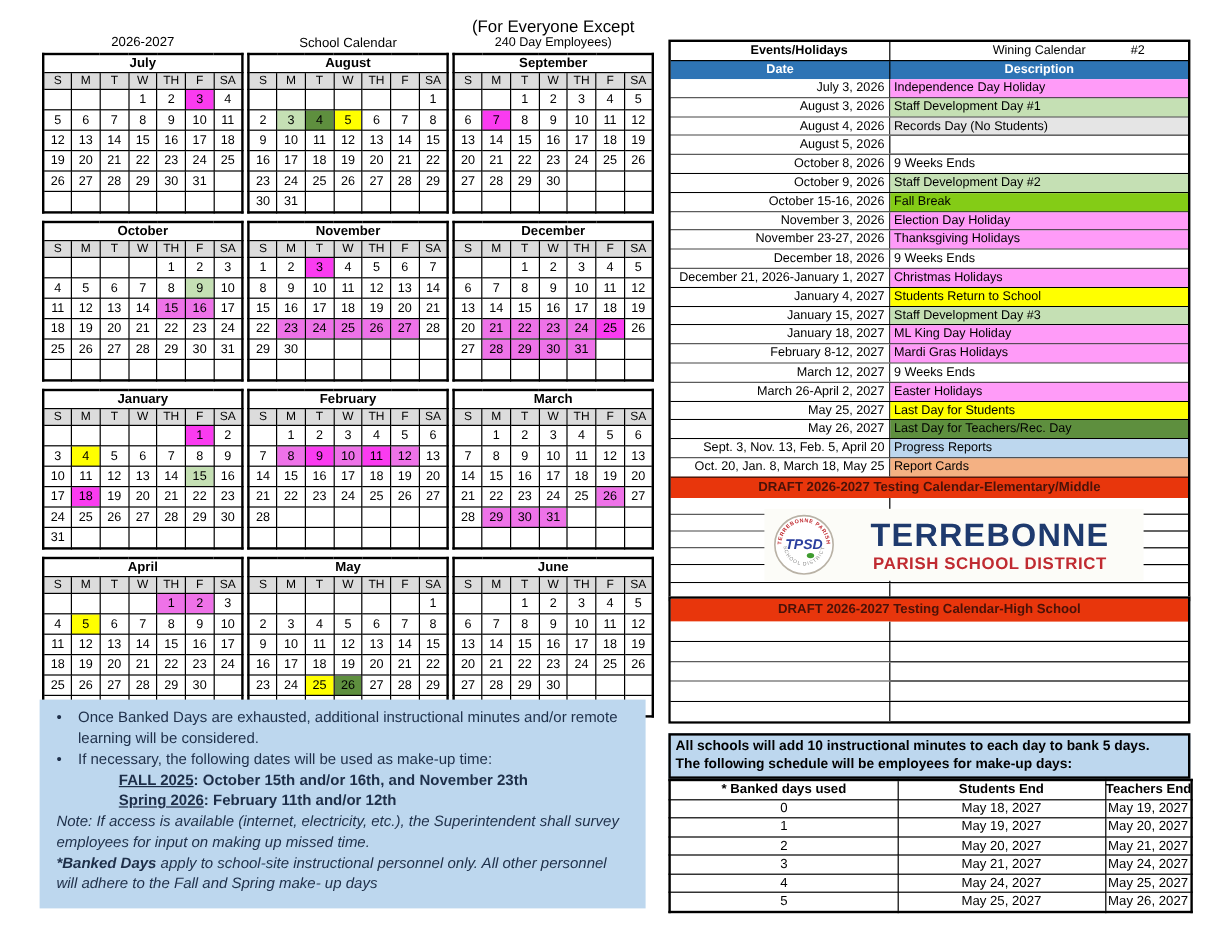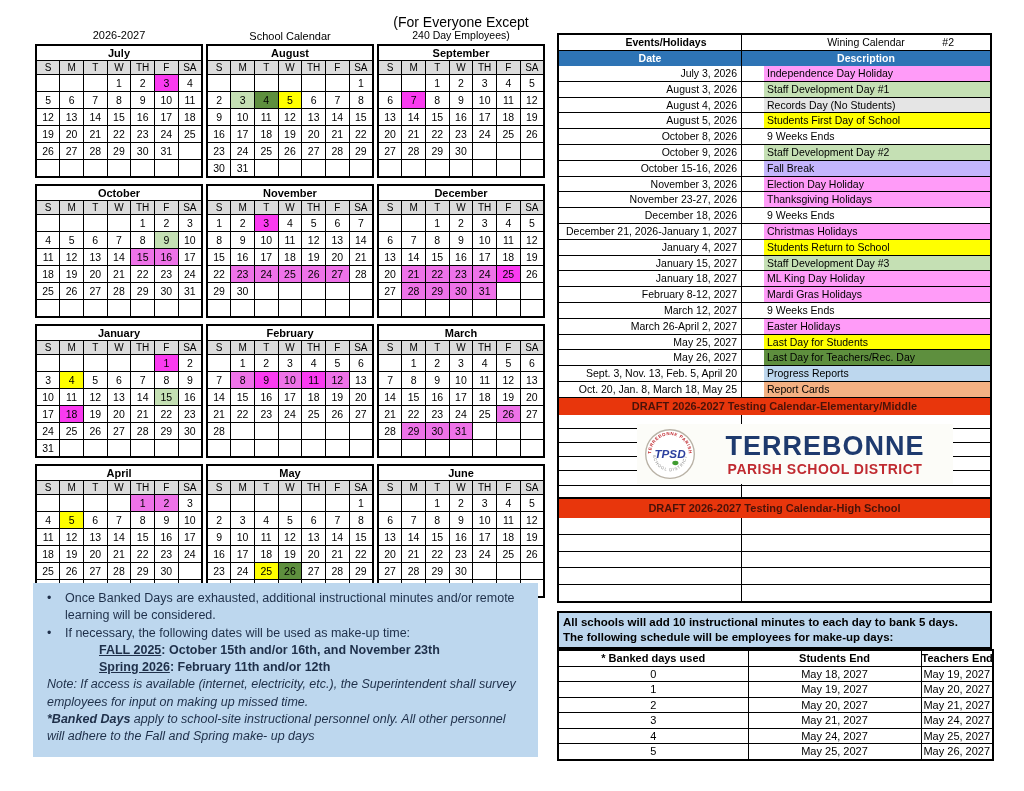--- a/index.html
+++ b/index.html
@@ -16,21 +16,21 @@
   table.cal td{border:1px solid #000;text-align:center;padding:0;font-size:10.5px;
                height:16px;line-height:16px;overflow:hidden;}
   table.cal td.title{height:14px;line-height:14px;font-weight:bold;font-size:11px;background:#fff;}
   table.cal tr.dh td{background:var(--headergray);height:13px;line-height:13px;font-size:10px;}
 
   
   .ev-table{position:absolute;left:557px;top:33px;width:435px;border:2px solid #000;box-sizing:border-box;background:#fff;}
   .ev-row{display:flex;height:14.8px;border-top:1px solid #000;font-size:10.5px;line-height:14.3px;}
   .ev-row:first-child{border-top:none;}
   .ev-date{width:183px;text-align:right;padding-right:4px;border-right:1px solid #000;box-sizing:border-box;background:#fff;white-space:nowrap;}
-  .ev-desc{flex:1;padding-left:3px;white-space:nowrap;overflow:hidden;margin-left:22px;}
+  .ev-desc{flex:1;padding-left:3px;white-space:nowrap;overflow:hidden;}
   .ev-head1{height:15px;line-height:15px;font-size:10.5px;}
   .ev-head1 .c1{width:183px;text-align:center;font-weight:bold;border-right:1px solid #000;box-sizing:border-box;padding-left:32px;}
   .ev-head1 .c2{flex:1;position:relative;text-align:center;}
   .ev-head1 .num{position:absolute;right:36px;top:0;}
   .ev-head2{height:15px;line-height:15px;background:var(--blue);color:#fff;font-weight:bold;font-size:10.5px;}
   .ev-head2 .c1{width:183px;text-align:center;border-right:1px solid #000;box-sizing:border-box;}
   .ev-head2 .c2{flex:1;text-align:center;}
   .banner{height:17px;line-height:17px;background:var(--red);color:var(--bannertext);
           font-weight:bold;font-size:11px;text-align:center;border-top:1px solid #000;white-space:nowrap;}
 
@@ -940,33 +940,32 @@
         <div class="ev-row">
           <div class="ev-date">August 3, 2026</div>
           <div class="ev-desc" style="background:#C5E0B4">Staff Development Day #1</div>
         </div>
         <div class="ev-row">
           <div class="ev-date">August 4, 2026</div>
           <div class="ev-desc" style="background:#e5e5e5">Records Day (No Students)</div>
         </div>
         <div class="ev-row">
           <div class="ev-date">August 5, 2026</div>
-          <div class="ev-desc" style="background:#FFFF00">Students First Day of School</div>
         </div>
         <div class="ev-row">
           <div class="ev-date">October 8, 2026</div>
           <div class="ev-desc" style="background:#FFFFFF">9 Weeks Ends</div>
         </div>
         <div class="ev-row">
           <div class="ev-date">October 9, 2026</div>
           <div class="ev-desc" style="background:#C5E0B4">Staff Development Day #2</div>
         </div>
         <div class="ev-row">
           <div class="ev-date">October 15-16, 2026</div>
-          <div class="ev-desc" style="background:#c4b5fd">Fall Break</div>
+          <div class="ev-desc" style="background:#84cc16">Fall Break</div>
         </div>
         <div class="ev-row">
           <div class="ev-date">November 3, 2026</div>
           <div class="ev-desc" style="background:#FF9BF8">Election Day Holiday</div>
         </div>
         <div class="ev-row">
           <div class="ev-date">November 23-27, 2026</div>
           <div class="ev-desc" style="background:#FF9BF8">Thanksgiving Holidays</div>
         </div>
         <div class="ev-row">

